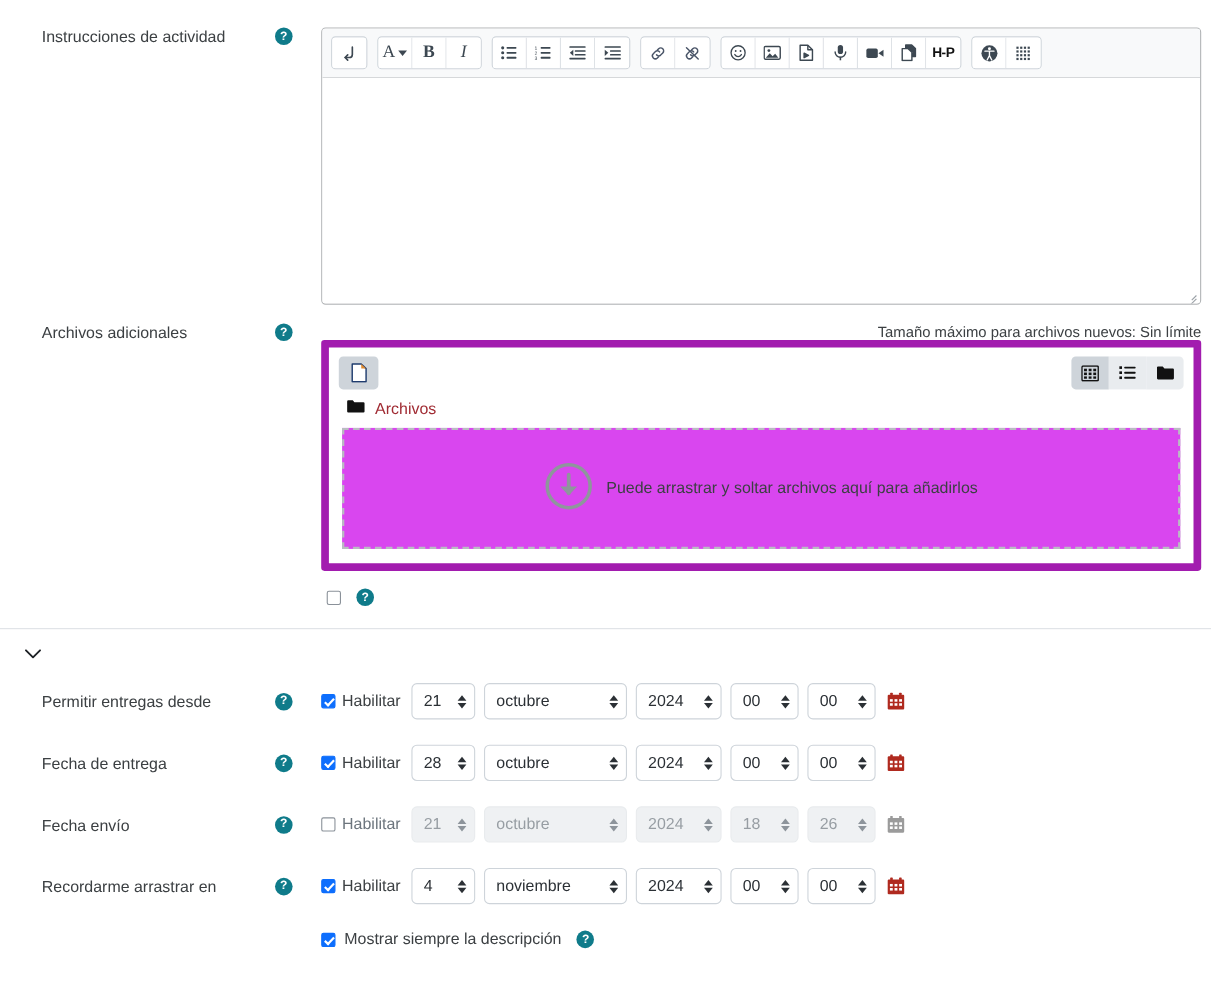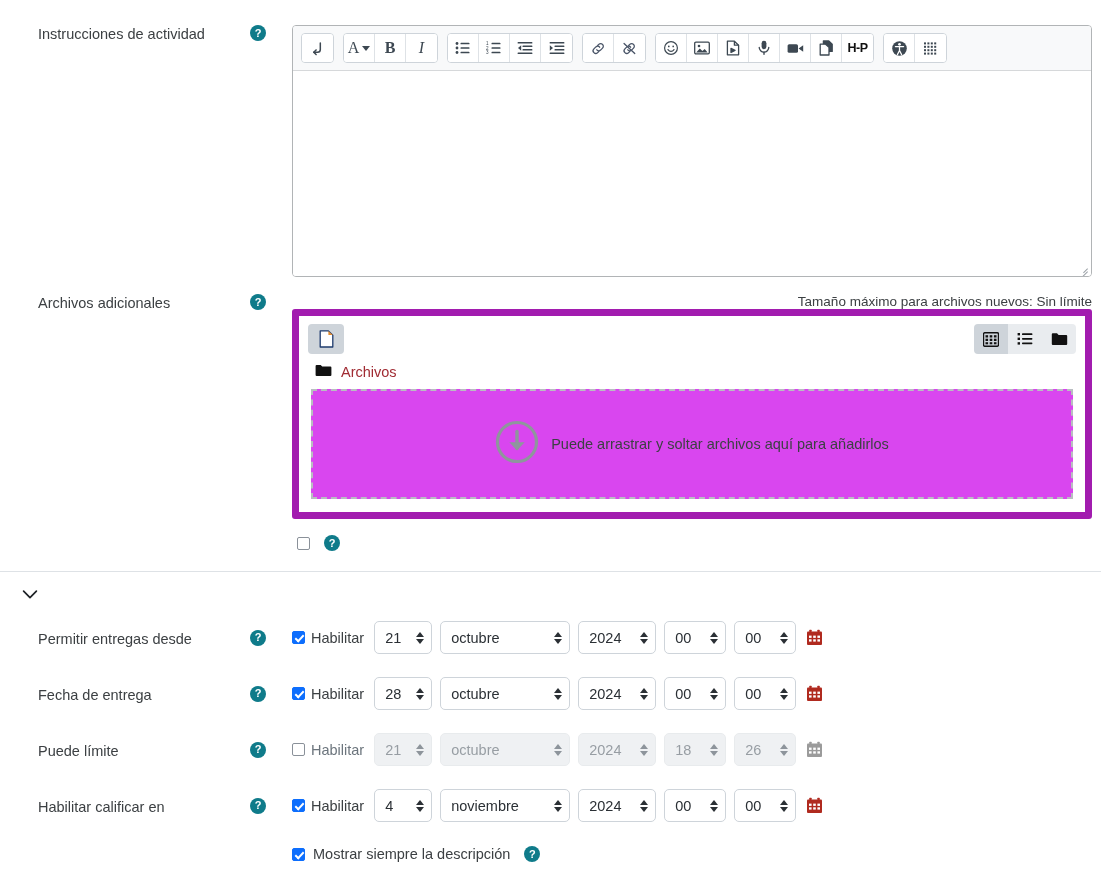--- a/index.html
+++ b/index.html
@@ -664,21 +664,21 @@
               <rect x="3" y="10.3" width="2.6" height="2.3"></rect>
                 <rect x="7.2" y="10.3" width="2.6" height="2.3"></rect>
                 <rect x="11.4" y="10.3" width="2.6" height="2.3"></rect>
             </g>
           </svg>
         </span>
       </div>
     </div>
 
     <div class="date-row" style="margin-top:23px;">
-      <div class="label-col">Puede límite</div>
+      <div class="label-col">Fecha envío</div>
       <div class="help-col">
           <span class="help-icon">?</span>
         </div>
       <div style="display:flex;align-items:center;">
         <label class="enable-wrap dim">
           <input type="checkbox" class="cb" style="">
           <span>Habilitar</span>
         </label>
         <span class="sel-wrap dis">
           <select class="sel w-day" disabled=""><option>21</option></select>
@@ -727,21 +727,21 @@
               <rect x="3" y="10.3" width="2.6" height="2.3"></rect>
                 <rect x="7.2" y="10.3" width="2.6" height="2.3"></rect>
                 <rect x="11.4" y="10.3" width="2.6" height="2.3"></rect>
             </g>
           </svg>
         </span>
       </div>
     </div>
 
     <div class="date-row" style="margin-top:23px;">
-      <div class="label-col">Habilitar calificar en</div>
+      <div class="label-col">Recordarme arrastrar en</div>
       <div class="help-col">
           <span class="help-icon">?</span>
         </div>
       <div style="display:flex;align-items:center;">
         <label class="enable-wrap">
           <input type="checkbox" class="cb" checked="" style="">
           <span>Habilitar</span>
         </label>
         <span class="sel-wrap">
           <select class="sel w-day"><option>4</option></select>

